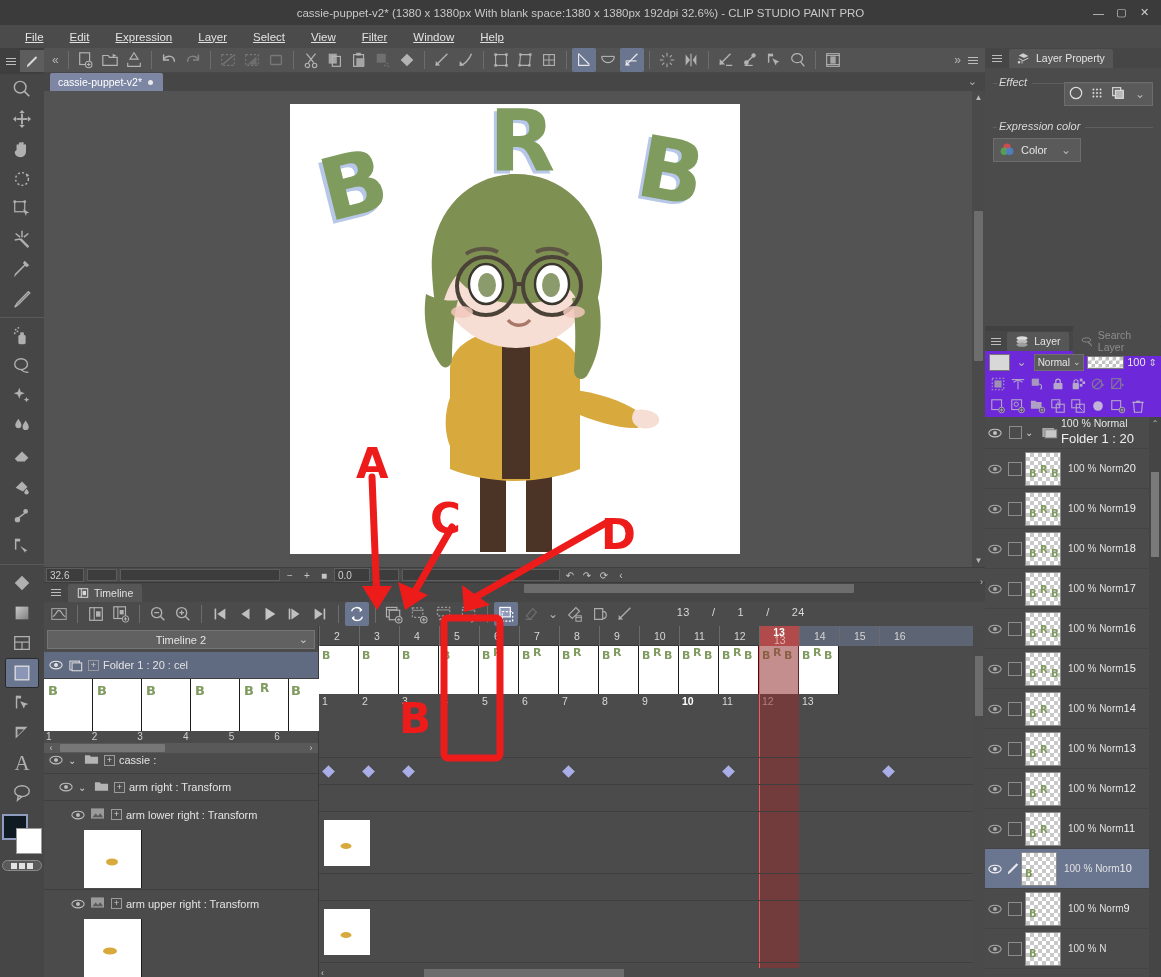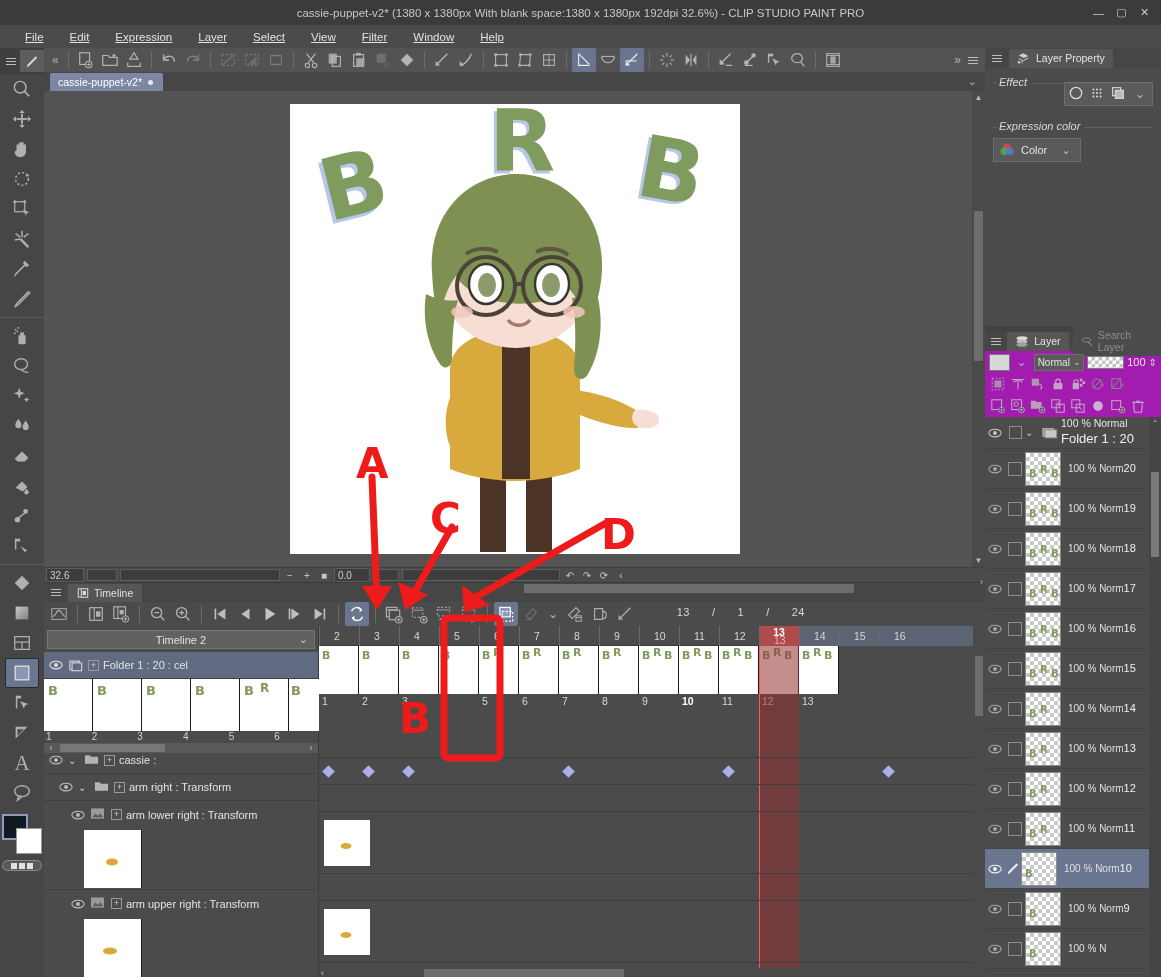--- a/index.html
+++ b/index.html
@@ -19,21 +19,21 @@
   .wbtns { position:absolute; right:4px; top:0; height:25px; display:flex; align-items:center; gap:10px; padding-right:6px;}
   .wbtn { width:13px; height:13px; color:#cfcfcf; font-size:11px; display:flex; align-items:center; justify-content:center; cursor:default;}
   
   .menubar { height:23px; background:#4b4b4b; display:flex; align-items:center; padding-left:12px; gap:0px;}
   .menubar .mi { padding:3px 13px; font-size:11.5px; color:#e2e2e2; }
   .menubar .mi u { text-decoration:underline; }
   
   .body { display:flex; height:929px; }
   .leftbar { width:44px; background:#464646; position:relative; }
   .centercol { flex:1; display:flex; flex-direction:column; position:relative; background:#535353;}
-  .rightcol { width:176px; background:#a21caf; display:flex; flex-direction:column;}
+  .rightcol { width:176px; background:#6d28d9; display:flex; flex-direction:column;}
   
   .cmdbar { height:32px; background:#535353; display:flex; align-items:center; padding:0 4px; gap:0px; border-bottom:1px solid #484848;}
   .ic { width:24px; height:24px; display:flex; align-items:center; justify-content:center; opacity:.78;}
   .ic.on { background:#6a7590; border-radius:2px; opacity:1;}
   .ic.dim { opacity:.38; }
   .sep { width:1px; height:18px; background:#6c6c6c; margin:0 5px;}
   .chev { color:#b5b5b5; font-size:12px; padding:0 4px;}
   
   .doctabs { height:19px; background:#464646; display:flex; align-items:flex-end; padding-left:6px; position:relative;}
   .doctab { background:#7d87a3; color:#fff; font-size:10.5px; padding:3px 10px 3px 8px; display:flex; align-items:center; gap:6px; border-radius:2px 2px 0 0;}

